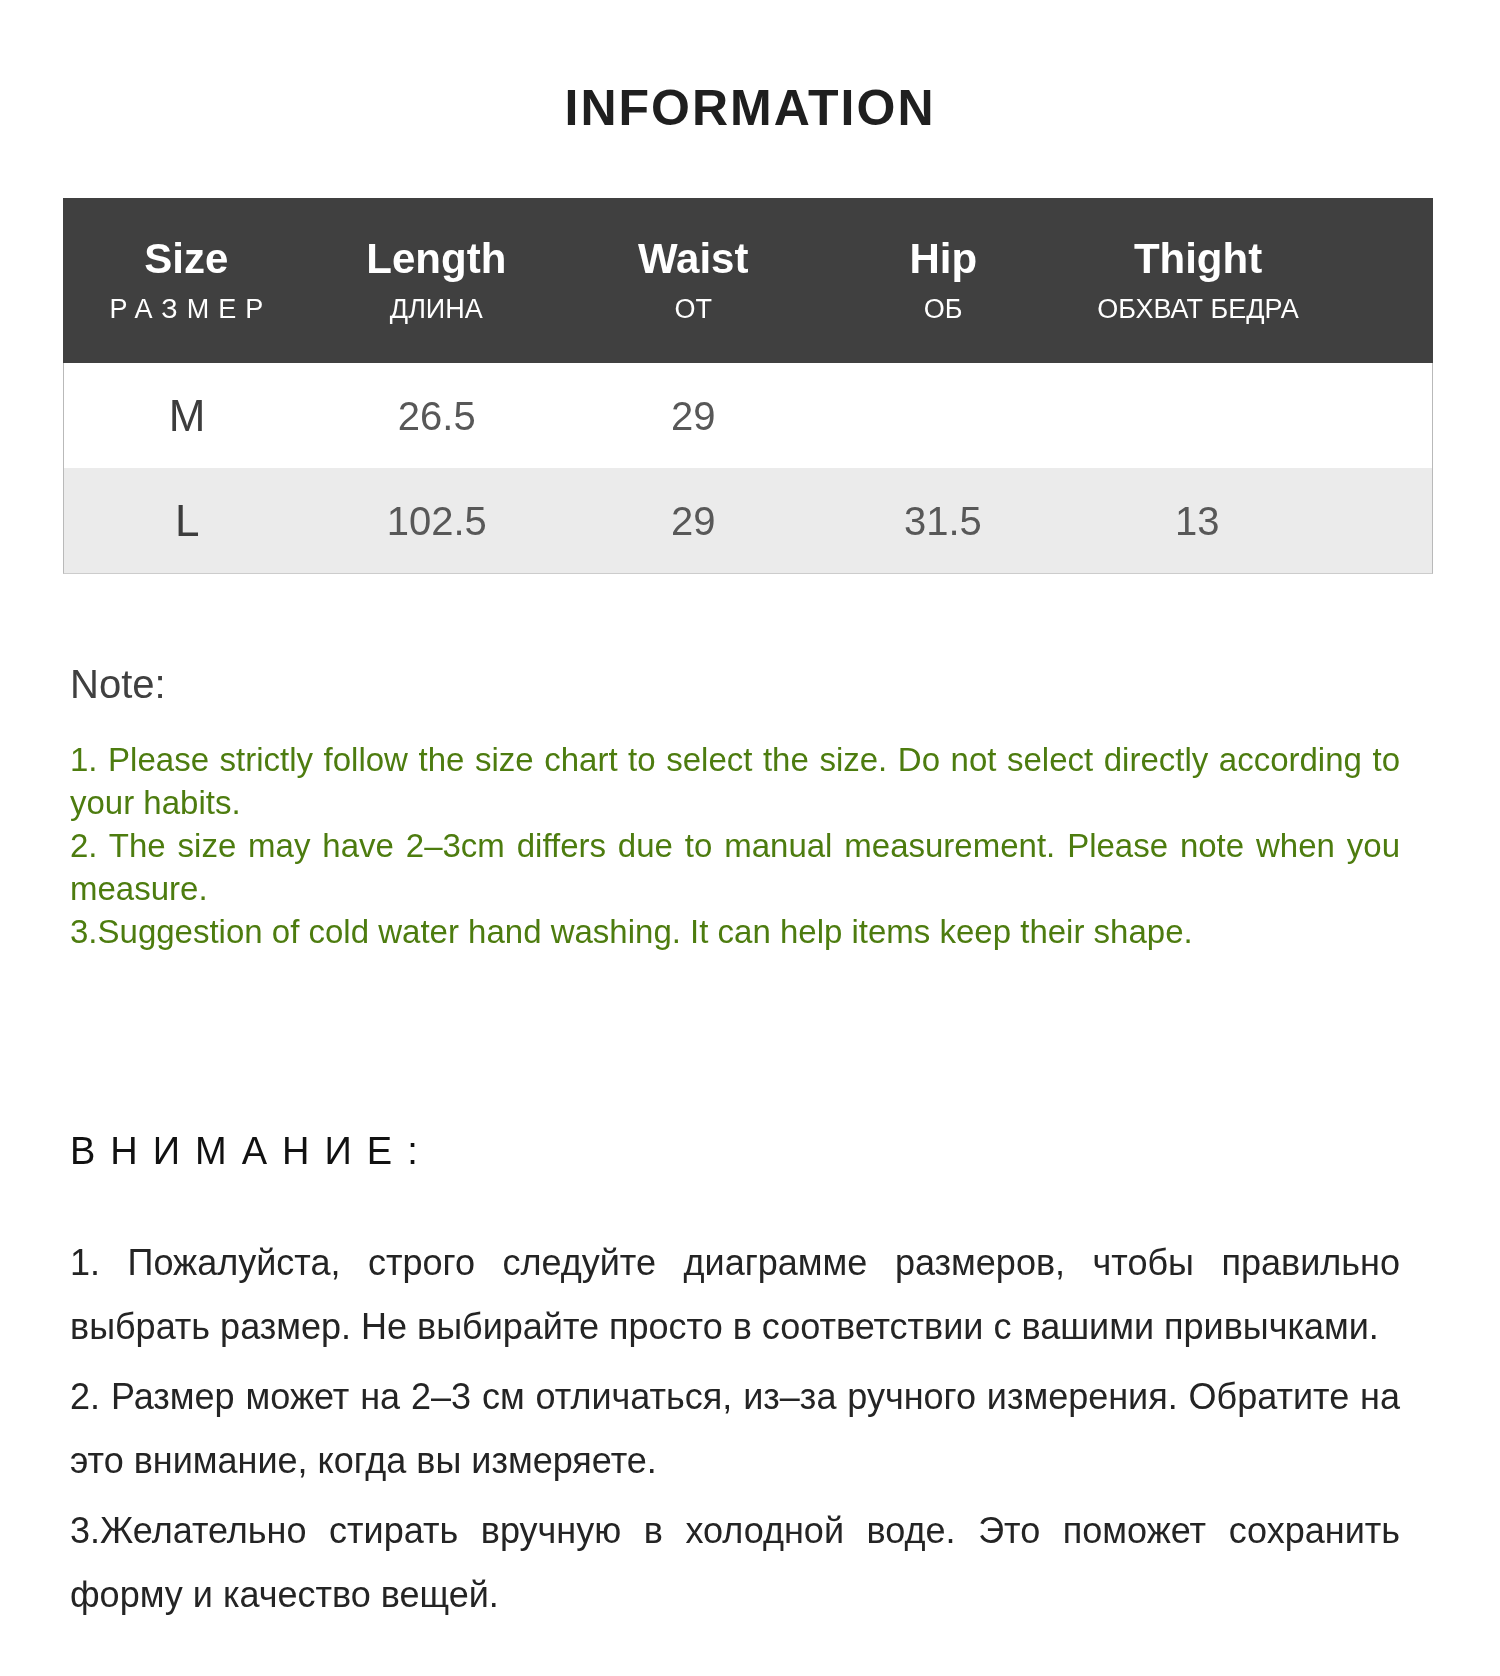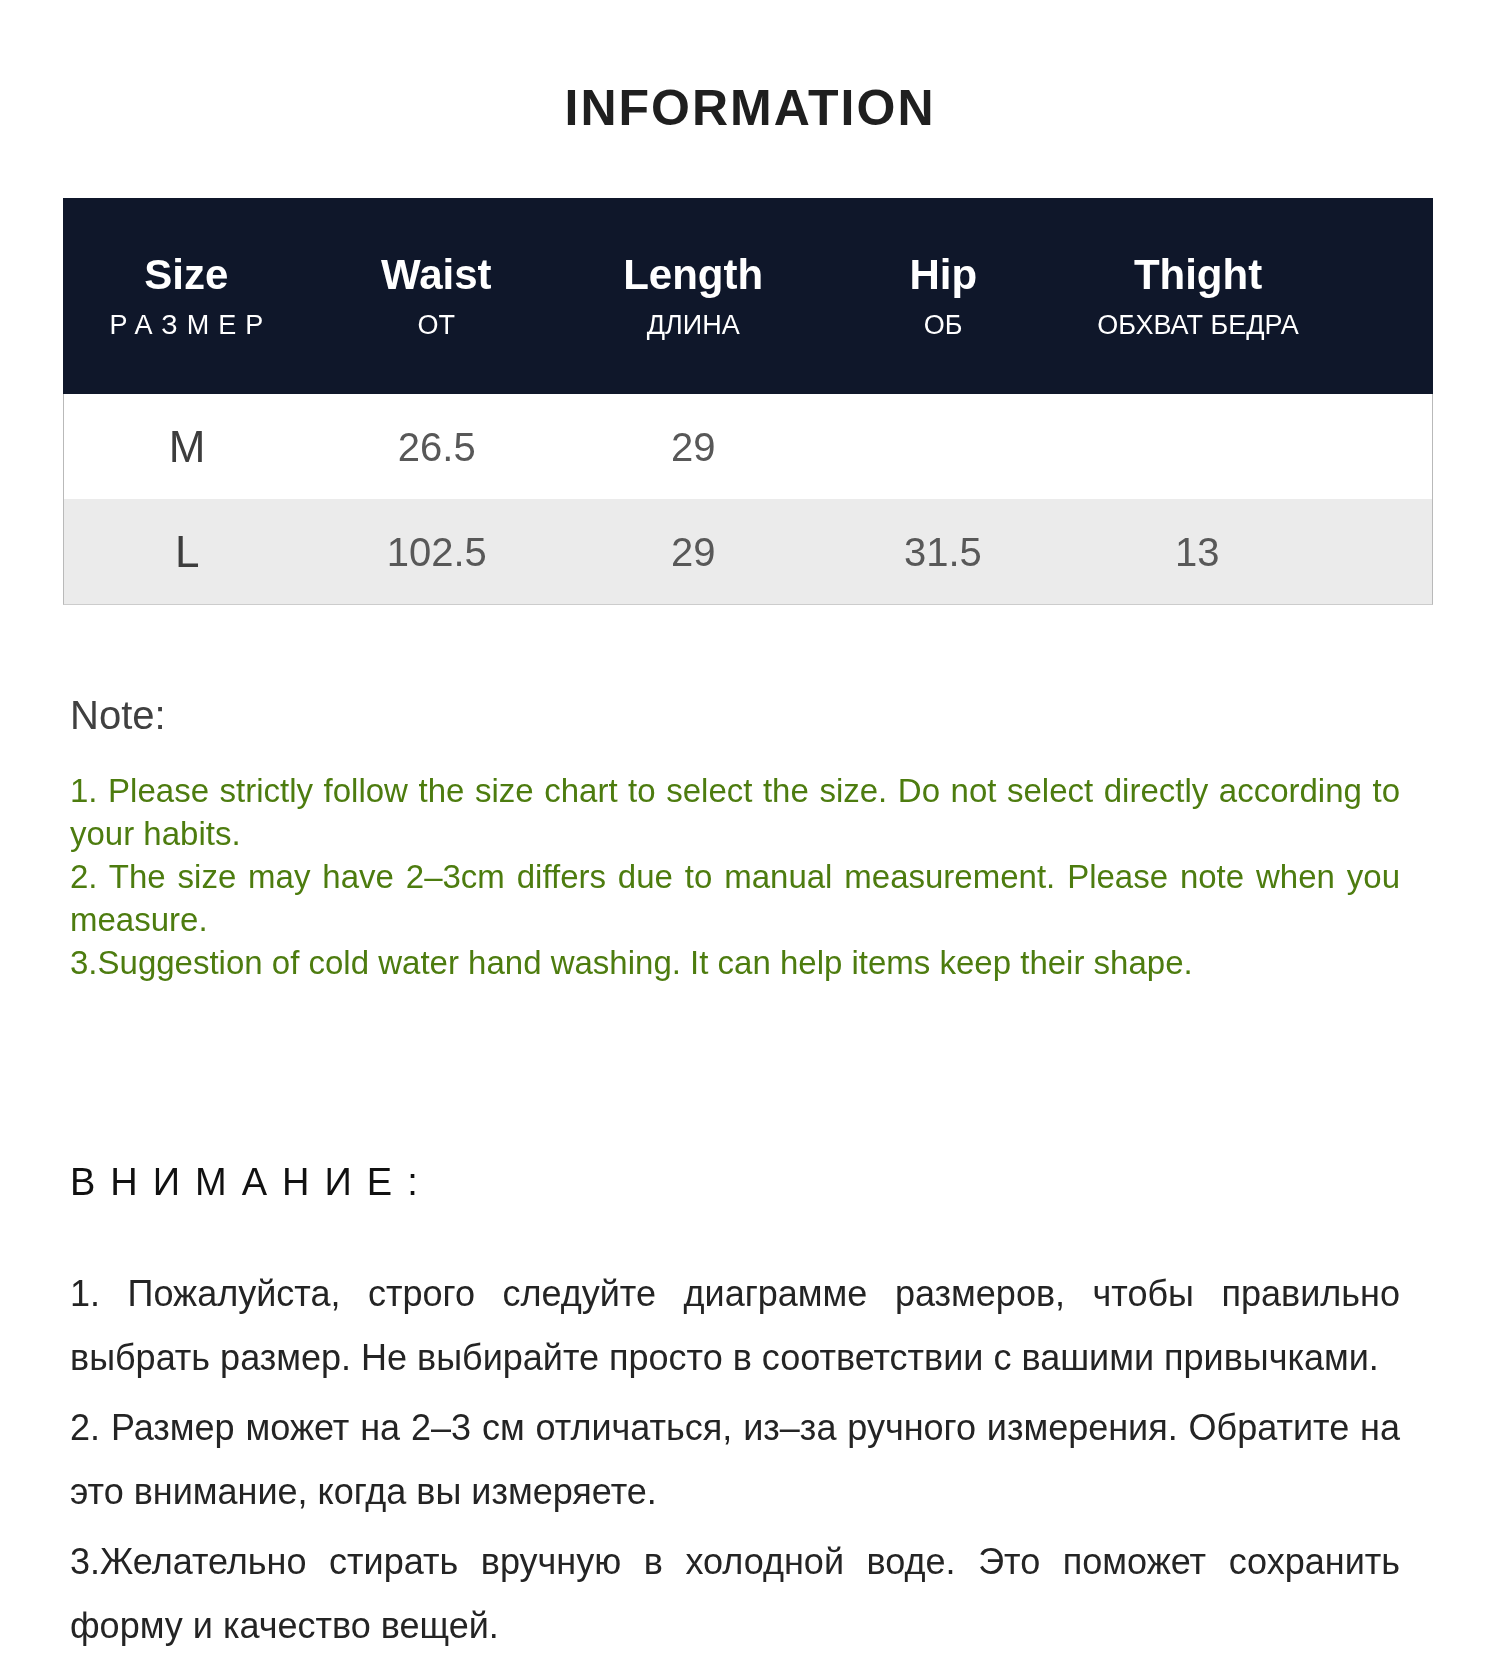--- a/index.html
+++ b/index.html
@@ -27,22 +27,22 @@
   }
 
   
   .size-table {
     margin-top: 62px;
     margin-left: 63px;
     width: 1370px;
   }
   .thead {
     display: flex;
-    background: #0f172a;
-    height: 196px;
+    background: #404040;
+    height: 165px;
   }
   .cell {
     box-sizing: border-box;
     flex: 0 0 auto;
   }
   .cell:nth-of-type(1) { width: 18%; }
   .cell:nth-of-type(2) { width: 18.5%; }
   .cell:nth-of-type(3) { width: 19%; }
   .cell:nth-of-type(4) { width: 17.5%; }
   .cell:nth-of-type(5) { width: 27%; padding-right: 100px; }
@@ -137,27 +137,27 @@
 
 <div class="size-table">
   <div class="thead">
 
       <div class="cell th">
         <div class="th-en">Size</div>
         <div class="th-ru">РАЗМЕР</div>
       </div>
 
       <div class="cell th">
+        <div class="th-en">Length</div>
+        <div class="th-ru">ДЛИНА</div>
+      </div>
+
+      <div class="cell th">
         <div class="th-en">Waist</div>
         <div class="th-ru">ОТ</div>
-      </div>
-
-      <div class="cell th">
-        <div class="th-en">Length</div>
-        <div class="th-ru">ДЛИНА</div>
       </div>
 
       <div class="cell th">
         <div class="th-en">Hip</div>
         <div class="th-ru">ОБ</div>
       </div>
 
       <div class="cell th">
         <div class="th-en">Thight</div>
         <div class="th-ru">ОБХВАТ БЕДРА</div>

